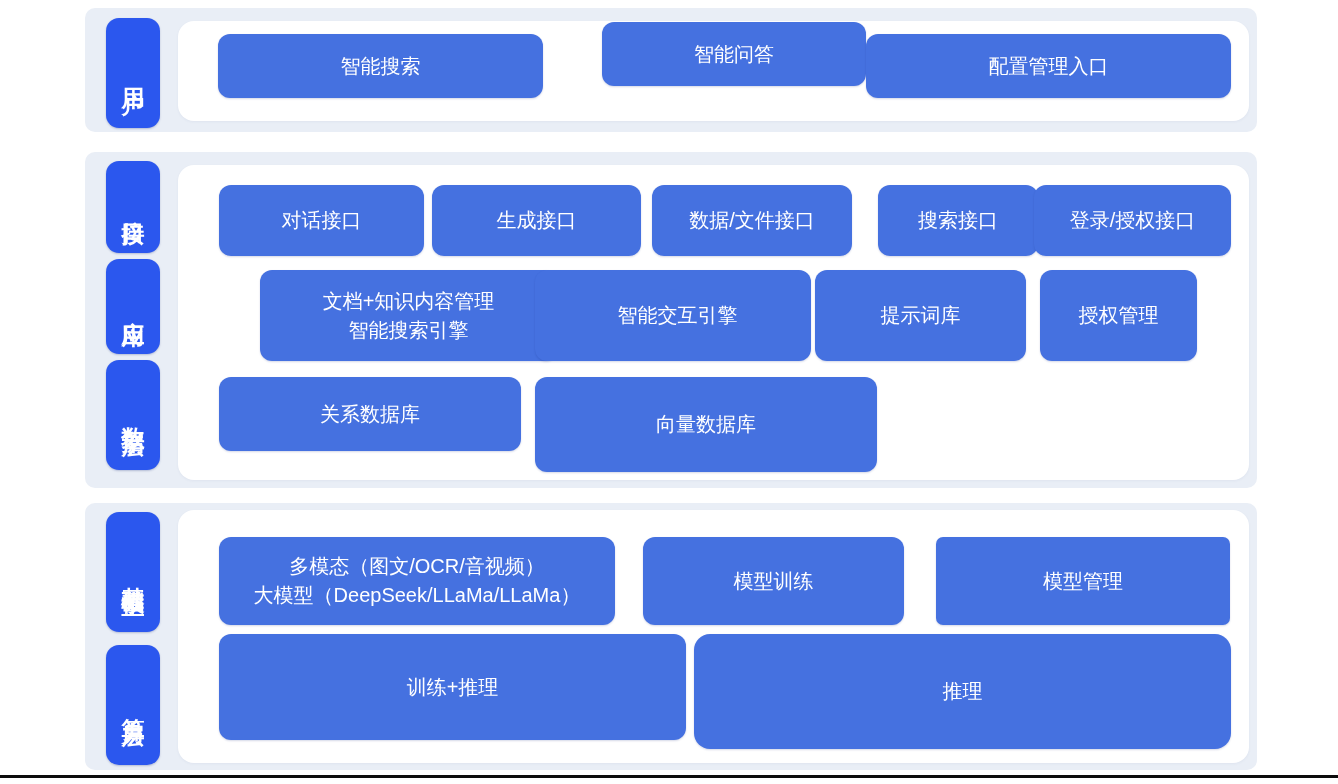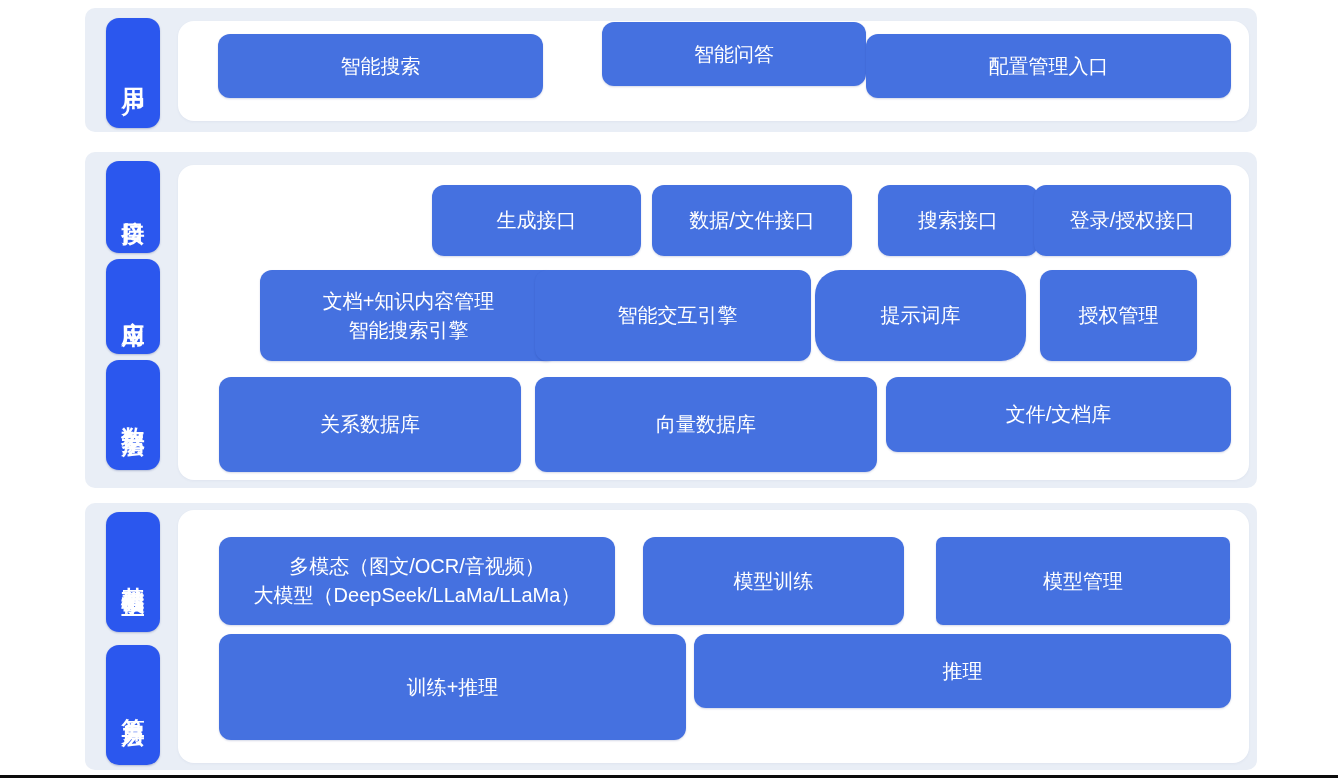--- a/index.html
+++ b/index.html
@@ -46,42 +46,42 @@
   <div class="blk" style="left:218px;top:34px;width:325px;height:64px;">智能搜索</div>
   <div class="blk" style="left:556px;top:22px;width:264px;height:64px;margin-left:46px;">智能问答</div>
   <div class="blk" style="left:866px;top:34px;width:365px;height:64px;">配置管理入口</div>
 
   <div class="band" style="left:85px;top:152px;width:1172px;height:336px;"></div>
   <div class="panel" style="left:178px;top:165px;width:1071px;height:315px;"></div>
   <div class="layer-label" style="left:106px;top:161px;width:54px;height:92px;">接口</div>
   <div class="layer-label" style="left:106px;top:259px;width:54px;height:95px;">应用</div>
   <div class="layer-label" style="left:106px;top:360px;width:54px;height:110px;">数据层</div>
 
+  <div class="blk" style="left:219px;top:185px;width:205px;height:71px;">对话接口</div>
   <div class="blk" style="left:432px;top:185px;width:209px;height:71px;">生成接口</div>
   <div class="blk" style="left:652px;top:185px;width:200px;height:71px;">数据/文件接口</div>
   <div class="blk" style="left:878px;top:185px;width:160px;height:71px;">搜索接口</div>
   <div class="blk" style="left:1034px;top:185px;width:197px;height:71px;">登录/授权接口</div>
 
   <div class="blk" style="left:224px;top:270px;width:297px;height:91px;margin-left:36px;">文档+知识内容管理
 智能搜索引擎</div>
   <div class="blk" style="left:535px;top:270px;width:267px;height:91px;padding-left:9px;">智能交互引擎</div>
-  <div class="blk" style="left:815px;top:270px;width:211px;height:91px;border-radius:25px;">提示词库</div>
+  <div class="blk" style="left:815px;top:270px;width:211px;height:91px;">提示词库</div>
   <div class="blk" style="left:1040px;top:270px;width:157px;height:91px;">授权管理</div>
 
-  <div class="blk" style="left:219px;top:377px;width:302px;height:95px;">关系数据库</div>
+  <div class="blk" style="left:219px;top:377px;width:302px;height:74px;">关系数据库</div>
   <div class="blk" style="left:535px;top:377px;width:342px;height:95px;">向量数据库</div>
-  <div class="blk" style="left:886px;top:377px;width:345px;height:75px;">文件/文档库</div>
 
   <div class="band" style="left:85px;top:503px;width:1172px;height:267px;"></div>
   <div class="panel" style="left:178px;top:510px;width:1071px;height:253px;"></div>
   <div class="layer-label" style="left:106px;top:512px;width:54px;height:120px;letter-spacing:2px;">基础模型</div>
   <div class="layer-label" style="left:106px;top:645px;width:54px;height:120px;">算力层</div>
 
   <div class="blk" style="left:219px;top:537px;width:396px;height:88px;">多模态（图文/OCR/音视频）
 大模型（DeepSeek/LLaMa/LLaMa）</div>
   <div class="blk" style="left:643px;top:537px;width:261px;height:88px;">模型训练</div>
   <div class="blk" style="left:936px;top:537px;width:294px;height:88px;border-radius:7px;">模型管理</div>
 
   <div class="blk" style="left:219px;top:634px;width:467px;height:106px;">训练+推理</div>
-  <div class="blk" style="left:694px;top:634px;width:537px;height:74px;">推理</div>
+  <div class="blk" style="left:694px;top:634px;width:537px;height:115px;border-radius:16px;">推理</div>
 
   <div class="bottom-line"></div>
 </div>
 
 </body></html>

